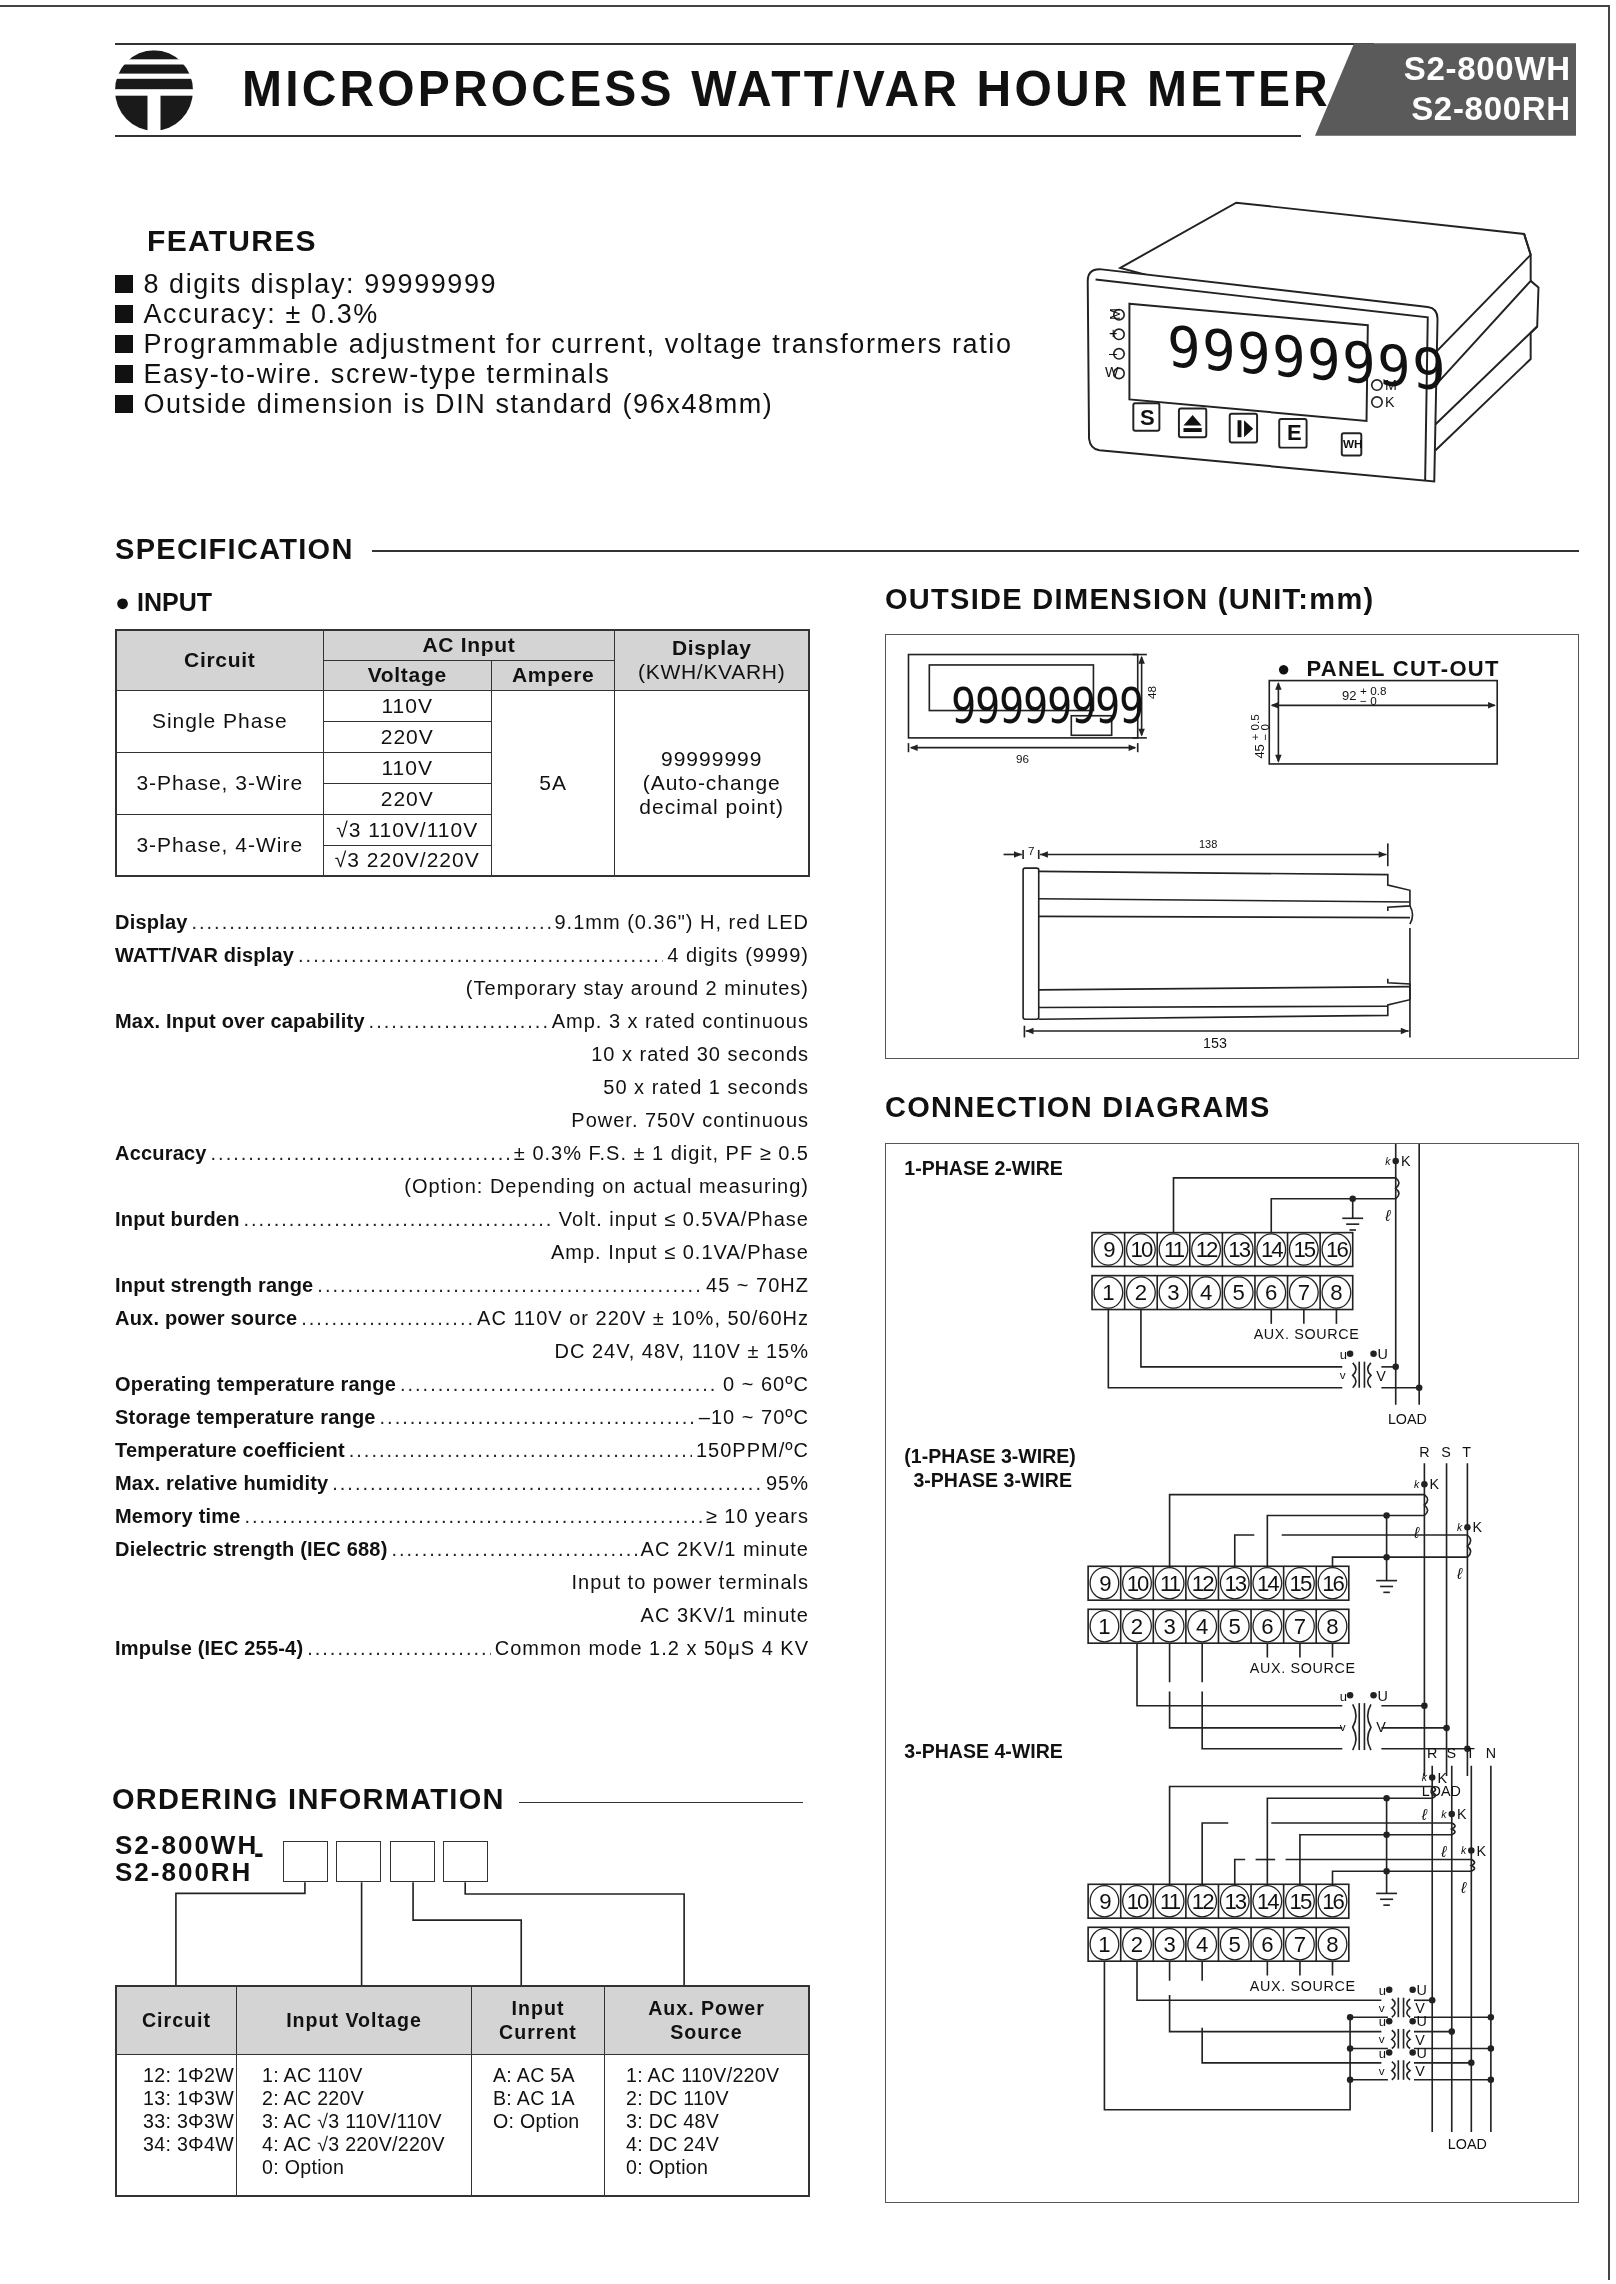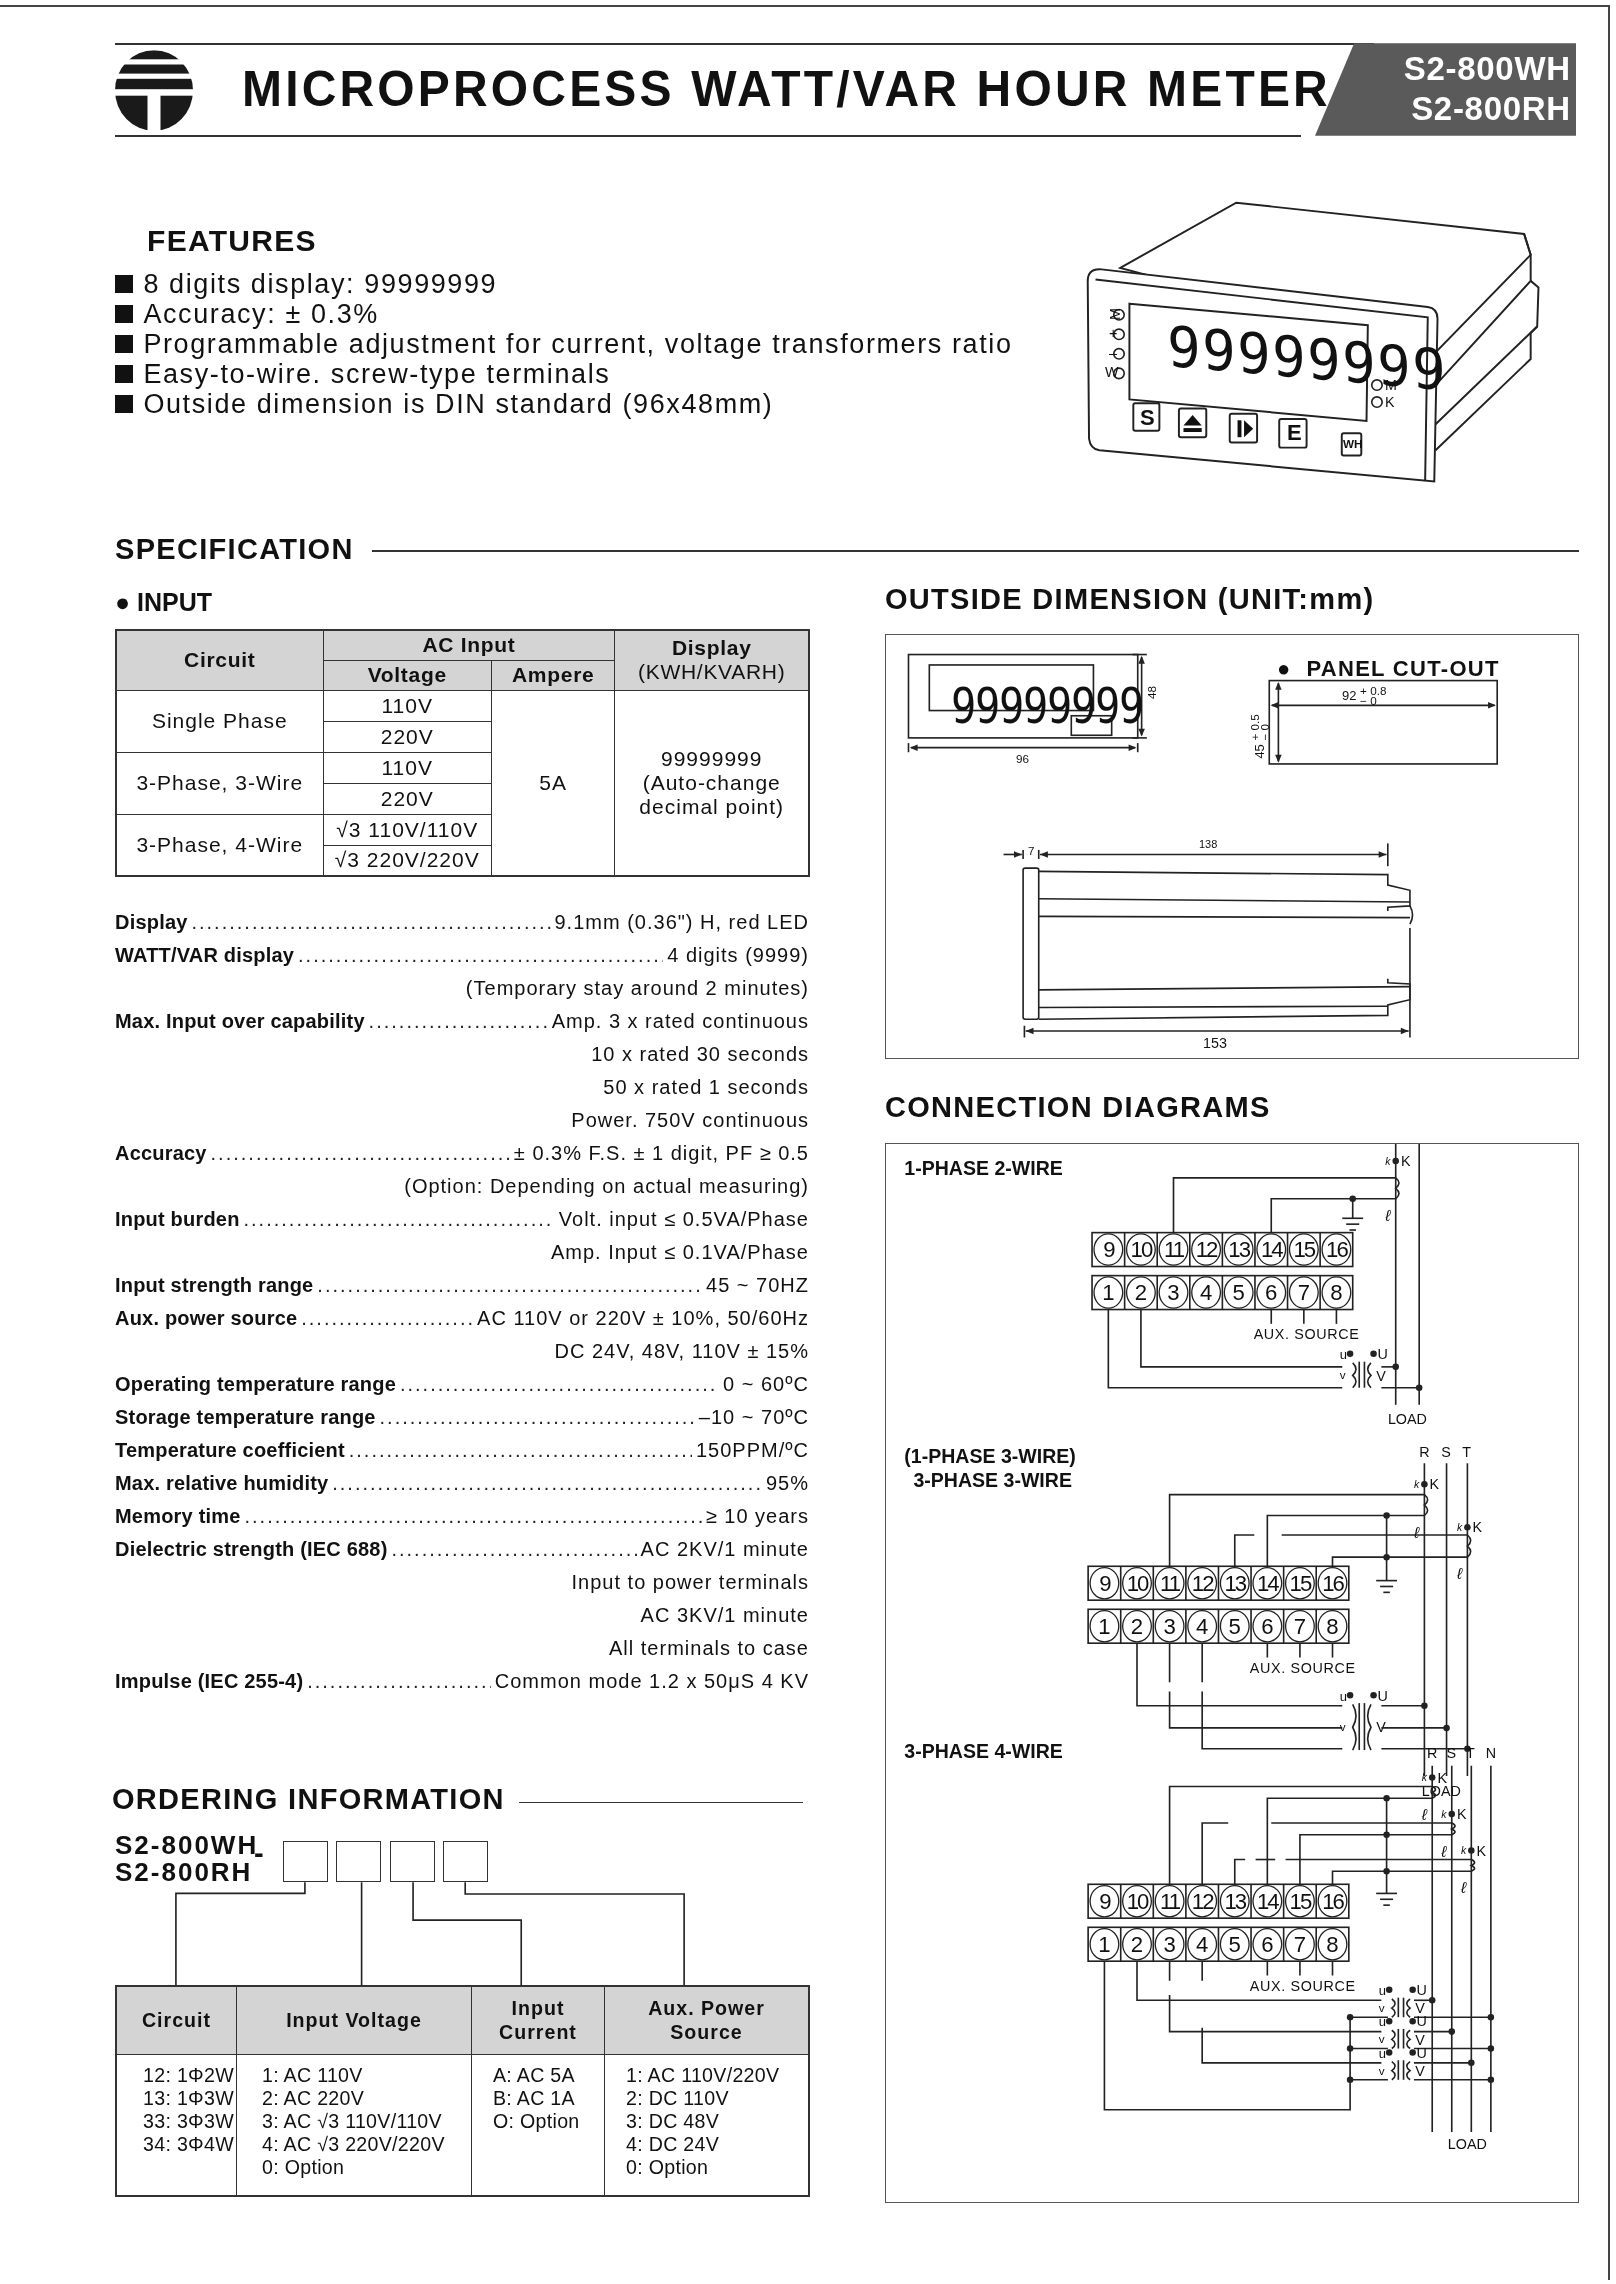--- a/index.html
+++ b/index.html
@@ -295,23 +295,20 @@
     <div class="spec-row">
       <span class="spec-label">Dielectric strength (IEC 688)</span>
       <span class="spec-dots"></span>
       <span class="spec-val">AC 2KV/1 minute</span>
     </div>
     <div class="spec-row spec-cont">
       <span class="spec-val">Input to power terminals</span>
     </div>
     <div class="spec-row spec-cont">
       <span class="spec-val">AC 3KV/1 minute</span>
-    </div>
-    <div class="spec-row spec-cont">
-      <span class="spec-val">All terminals to case</span>
     </div>
     <div class="spec-row">
       <span class="spec-label">Impulse (IEC 255-4)</span>
       <span class="spec-dots"></span>
       <span class="spec-val">Common mode 1.2 x 50μS 4 KV</span>
     </div>
   </div>
 
 <div class="abs section-h" style="left:112px; top:1783px;">ORDERING INFORMATION</div>
 <div class="hline" style="left:519px; top:1802px; width:284px; border-top-width:1.3px;"></div>

